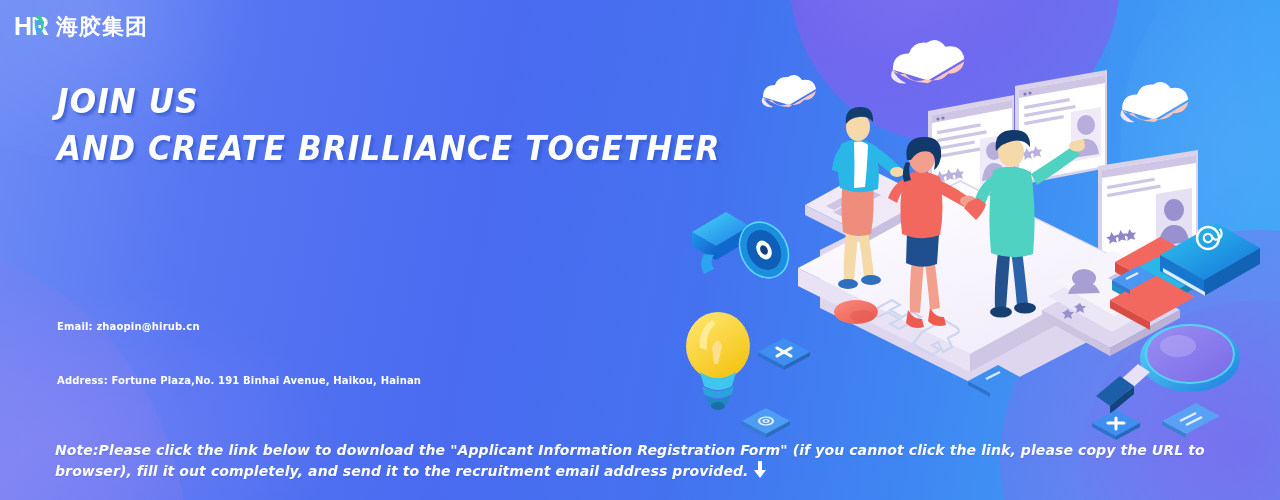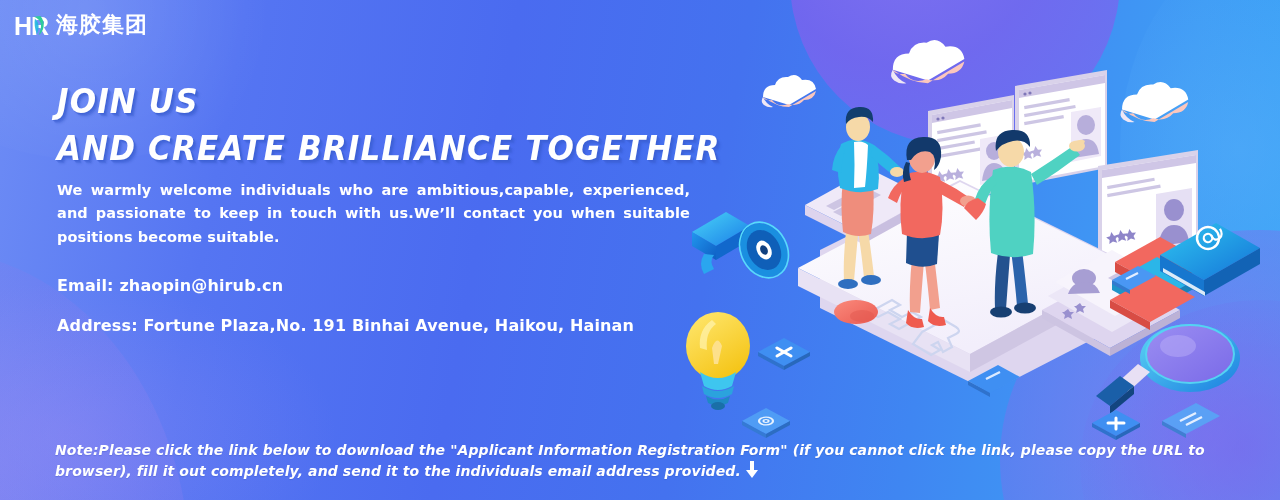--- a/index.html
+++ b/index.html
@@ -77,21 +77,21 @@
     display:flex; align-items:center;
   }
   .logo-swoosh {
     position:absolute; left:19px; top:1px;
     width:13px; height:22px;
     overflow:visible;
   }
   .logo-cn {
     font-size:22px; font-weight:bold; color:#ffffff;
     letter-spacing:1px; line-height:1;
-    font-family:Liberation Mono, monospace;
+    font-family:Liberation Sans, sans-serif;
   }
 
   
   .headline {
     position:absolute; left:57px; top:78px;
     z-index:30;
     font-family:"DejaVu Sans", sans-serif;
     font-style:italic; font-weight:bold;
     font-size:33px;
     line-height:1.43;
@@ -118,27 +118,28 @@
     line-height:1.62;
     text-align:justify;
     letter-spacing:.1px;
     font-family:"DejaVu Sans", sans-serif;
   }
 
   
   .contact { position:absolute; left:57px; top:278px; z-index:30; }
   .contact-row {
     color:#ffffff;
-    font-size:16px;
+    font-size:10px;
     font-weight:bold;
     line-height:1;
     margin-bottom:24px;
     white-space:nowrap;
     font-family:"DejaVu Sans", sans-serif;
     letter-spacing:.15px;
+    margin-top:44px;
   }
   .contact-row:last-child { margin-bottom:0; }
 
   
   .note {
     position:absolute; left:55px; top:440px;
     width:1195px;
     z-index:30;
     color:#ffffff;
     font-size:14px;
@@ -179,28 +180,27 @@
       </svg>
     </div>
     <div class="logo-cn">海胶集团</div>
   </div>
 
   <div class="headline">
     <span class="hl-line">JOIN US</span>
     <span class="hl-line">AND CREATE BRILLIANCE TOGETHER</span>
   </div>
 
-  <div class="intro">We warmly welcome individuals who are ambitious,capable, experienced, and passionate to keep in touch with us.We’ll contact you when suitable positions become suitable.</div>
 
   <div class="contact">
     <div class="contact-row">Email: zhaopin@hirub.cn</div>
     <div class="contact-row">Address: Fortune Plaza,No. 191 Binhai Avenue, Haikou, Hainan</div>
   </div>
 
-  <div class="note"><span>Note:Please click the link below to download the "Applicant Information Registration Form" (if you cannot click the link, please copy the URL to browser), fill it out completely, and send it to the individuals email address provided.</span><svg class="dl-arrow" width="16" height="18" viewBox="0 0 16 18">
+  <div class="note"><span>Note:Please click the link below to download the "Applicant Information Registration Form" (if you cannot click the link, please copy the URL to browser), fill it out completely, and send it to the recruitment email address provided.</span><svg class="dl-arrow" width="16" height="18" viewBox="0 0 16 18">
         <path d="M6 0 h4 v9 h4 l-6 8 l-6 -8 h4 z" fill="#ffffff"></path>
       </svg></div>
 
   <svg id="illus" viewBox="0 0 620 460">
     <defs>
       <linearGradient id="gMega" x1="0" y1="0" x2="1" y2="1">
         <stop offset="0%" stop-color="#49d4f7"></stop>
         <stop offset="100%" stop-color="#1a7de8"></stop>
       </linearGradient>
       <linearGradient id="gMegaDark" x1="0" y1="0" x2="1" y2="1">

